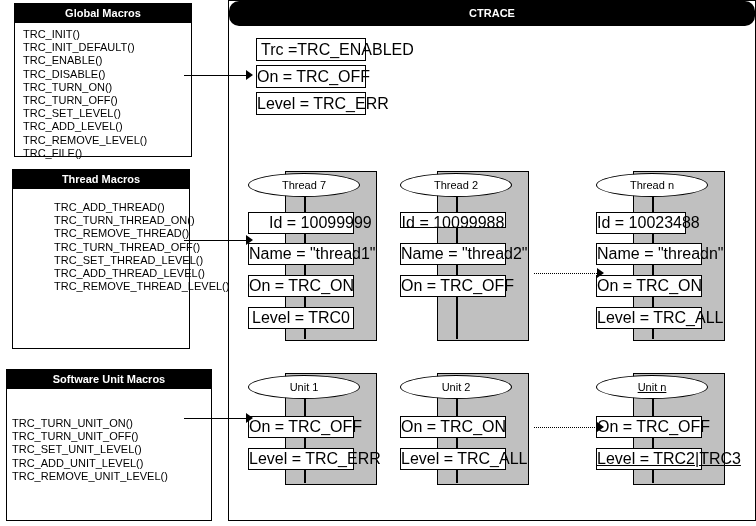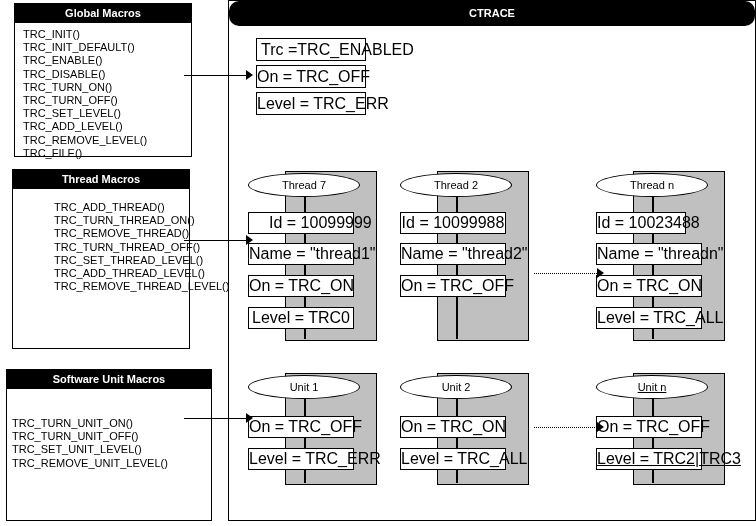--- a/index.html
+++ b/index.html
@@ -157,20 +157,21 @@
       <div class="macro-line">TRC_REMOVE_THREAD_LEVEL()</div>
     </div>
   </div>
 
   <div class="panel" style="left:6px;top:369px;width:206px;height:152px;">
     <div class="panel-title">Software Unit Macros</div>
     <div class="panel-body" style="top:44px;padding-left:5px;">
       <div class="macro-line">TRC_TURN_UNIT_ON()</div>
       <div class="macro-line">TRC_TURN_UNIT_OFF()</div>
       <div class="macro-line">TRC_SET_UNIT_LEVEL()</div>
+      <div class="macro-line">TRC_ADD_UNIT_LEVEL()</div>
       <div class="macro-line">TRC_REMOVE_UNIT_LEVEL()</div>
     </div>
   </div>
 
   <div class="hline" style="left:184px;top:75px;width:65px;"></div>
   <div class="arrowhead" style="left:246px;top:70px;"></div>
 
   <div class="hline" style="left:184px;top:240px;width:65px;"></div>
   <div class="arrowhead" style="left:246px;top:235px;"></div>
 
@@ -206,21 +207,21 @@
     </div>
     <div class="vbox" style="left:19px;top:306px;width:106px;height:22px;line-height:20px;">
       <span>Level = TRC0</span>
     </div>
 
     <div class="graycol" style="left:208px;top:170px;width:92px;height:170px;"></div>
     <div class="spine" style="left:227px;top:183px;height:155px;"></div>
     <div class="ellipse" style="left:171px;top:172px;width:112px;height:24px;">
       <span>Thread 2</span>
     </div>
-    <div class="vbox" style="left:171px;top:211px;width:106px;height:22px;line-height:20px;">
+    <div class="vbox" style="left:171px;top:211px;width:106px;height:16px;line-height:20px;">
       <span>Id = 10099988</span>
     </div>
     <div class="vbox" style="left:171px;top:242px;width:106px;height:22px;line-height:20px;">
       <span>Name = "thread2"</span>
     </div>
     <div class="vbox" style="left:171px;top:274px;width:106px;height:22px;line-height:20px;">
       <span>On = TRC_OFF</span>
     </div>
 
     <div class="dotline" style="left:305px;top:272px;width:65px;"></div>

